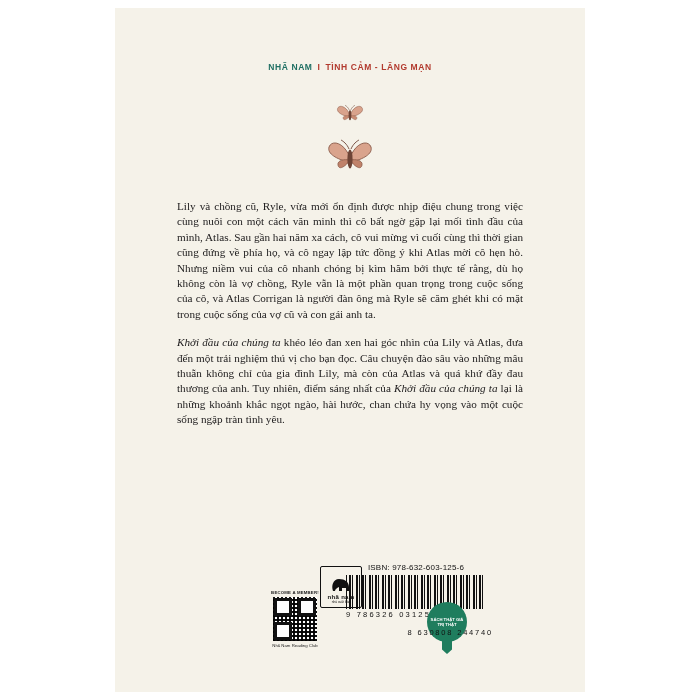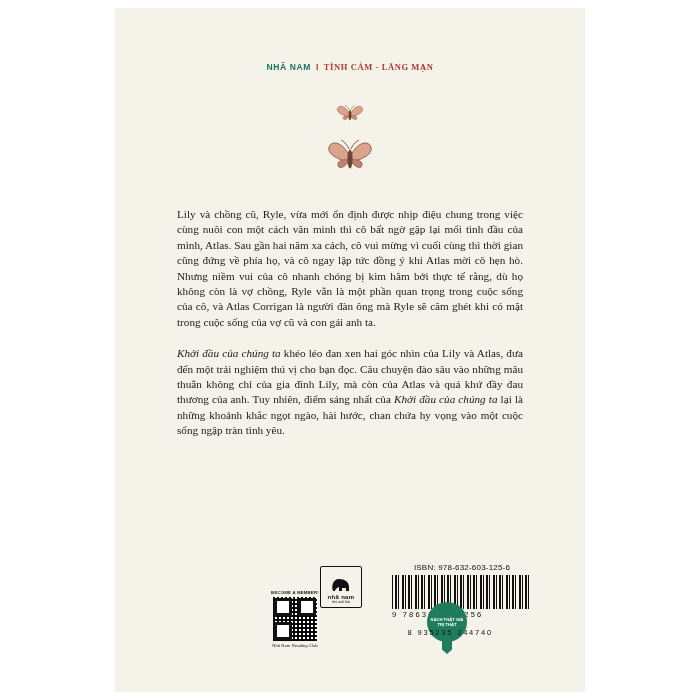--- a/index.html
+++ b/index.html
@@ -33,21 +33,20 @@
     letter-spacing: 0.6px;
     font-weight: bold;
     color: #1f6f63;
   }
   .imprint-line .sep {
     color: #b23a2e;
     padding: 0 2px;
   }
   .imprint-line .part2 {
     color: #b23a2e;
-    font-family: Liberation Serif, serif;
   }
   .moths {
     position: absolute;
     top: 86px;
     left: 0;
     width: 100%;
     height: 90px;
   }
   .moth {
     position: absolute;
@@ -65,21 +64,21 @@
     position: absolute;
     left: 62px;
     right: 62px;
     top: 183px;
     font-size: 11.2px;
     line-height: 15.4px;
     color: #222021;
     text-align: justify;
   }
   .text-block p {
-    margin: 16px 0 13px 0;
+    margin: 8px 0 13px 0;
   }
   .text-block p:last-child { margin-bottom: 0; }
   .text-block em { }
 
   
   .qr-block {
     position: absolute;
     left: 152px;
     top: 582px;
     width: 56px;
@@ -154,21 +153,20 @@
     font-size: 3.2px;
     color: #111;
     margin-top: 0.5px;
   }
   .barcode-box {
     position: absolute;
     left: 228px;
     top: 555px;
     width: 146px;
     height: 62px;
-    margin-left: 46px;
   }
   .isbn-text {
     font-family: "Liberation Sans", sans-serif;
     font-size: 8px;
     color: #111;
     text-align: center;
     letter-spacing: 0.2px;
   }
   .bars {
     margin-top: 3px;
@@ -298,15 +296,15 @@
     <div class="barnum">9 786326 031256</div>
   </div>
 
   <div class="seal">
     <div class="circle">
         <span>SÁCH THẬT GIÁ TRỊ THẬT</span>
       </div>
     <div class="tail"></div>
   </div>
 
-  <div class="price-line">8 935235 244740</div>
+  <div class="price-line">8 630808 244740</div>
 
 </div>
 
 </body></html>

